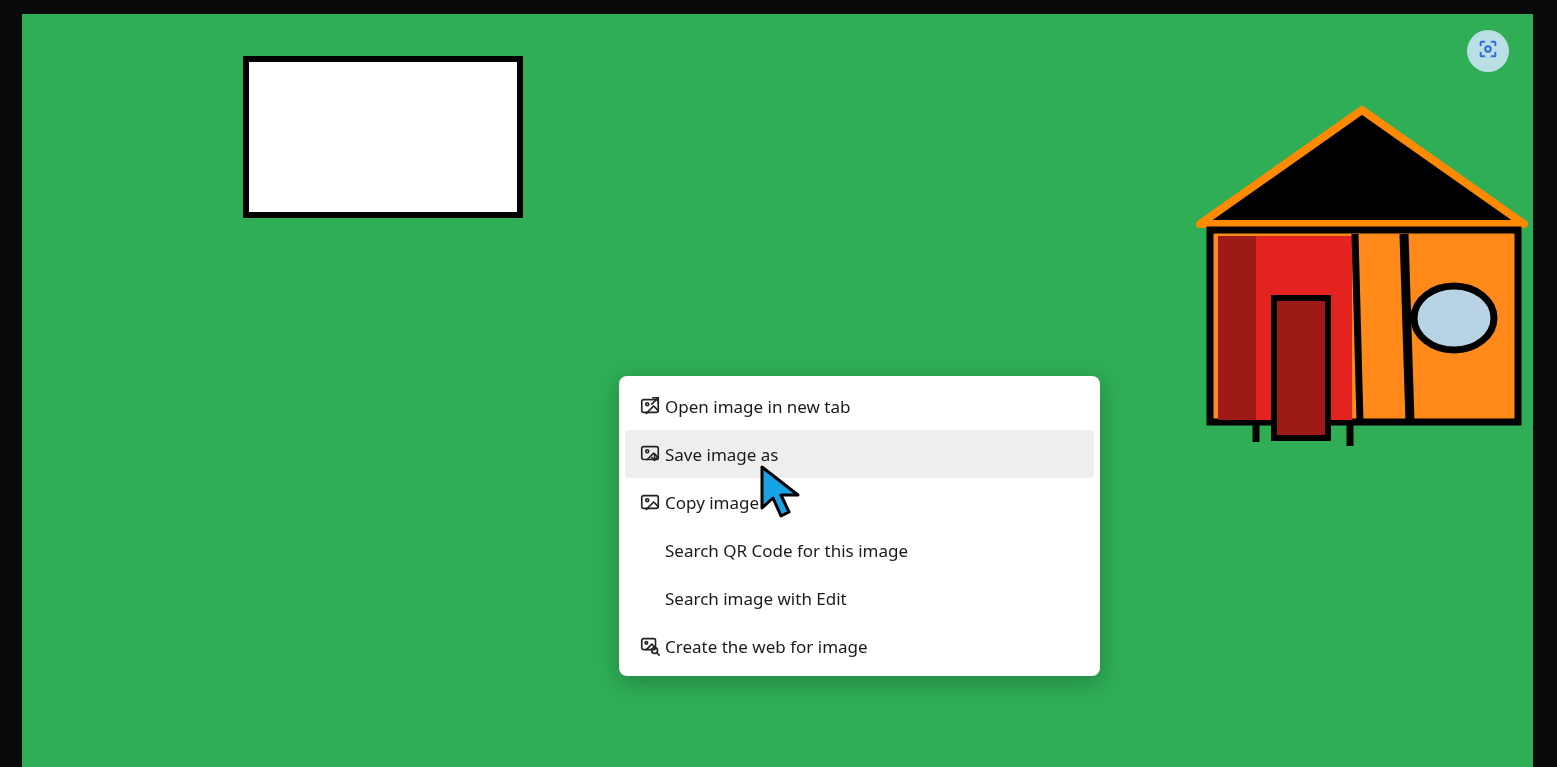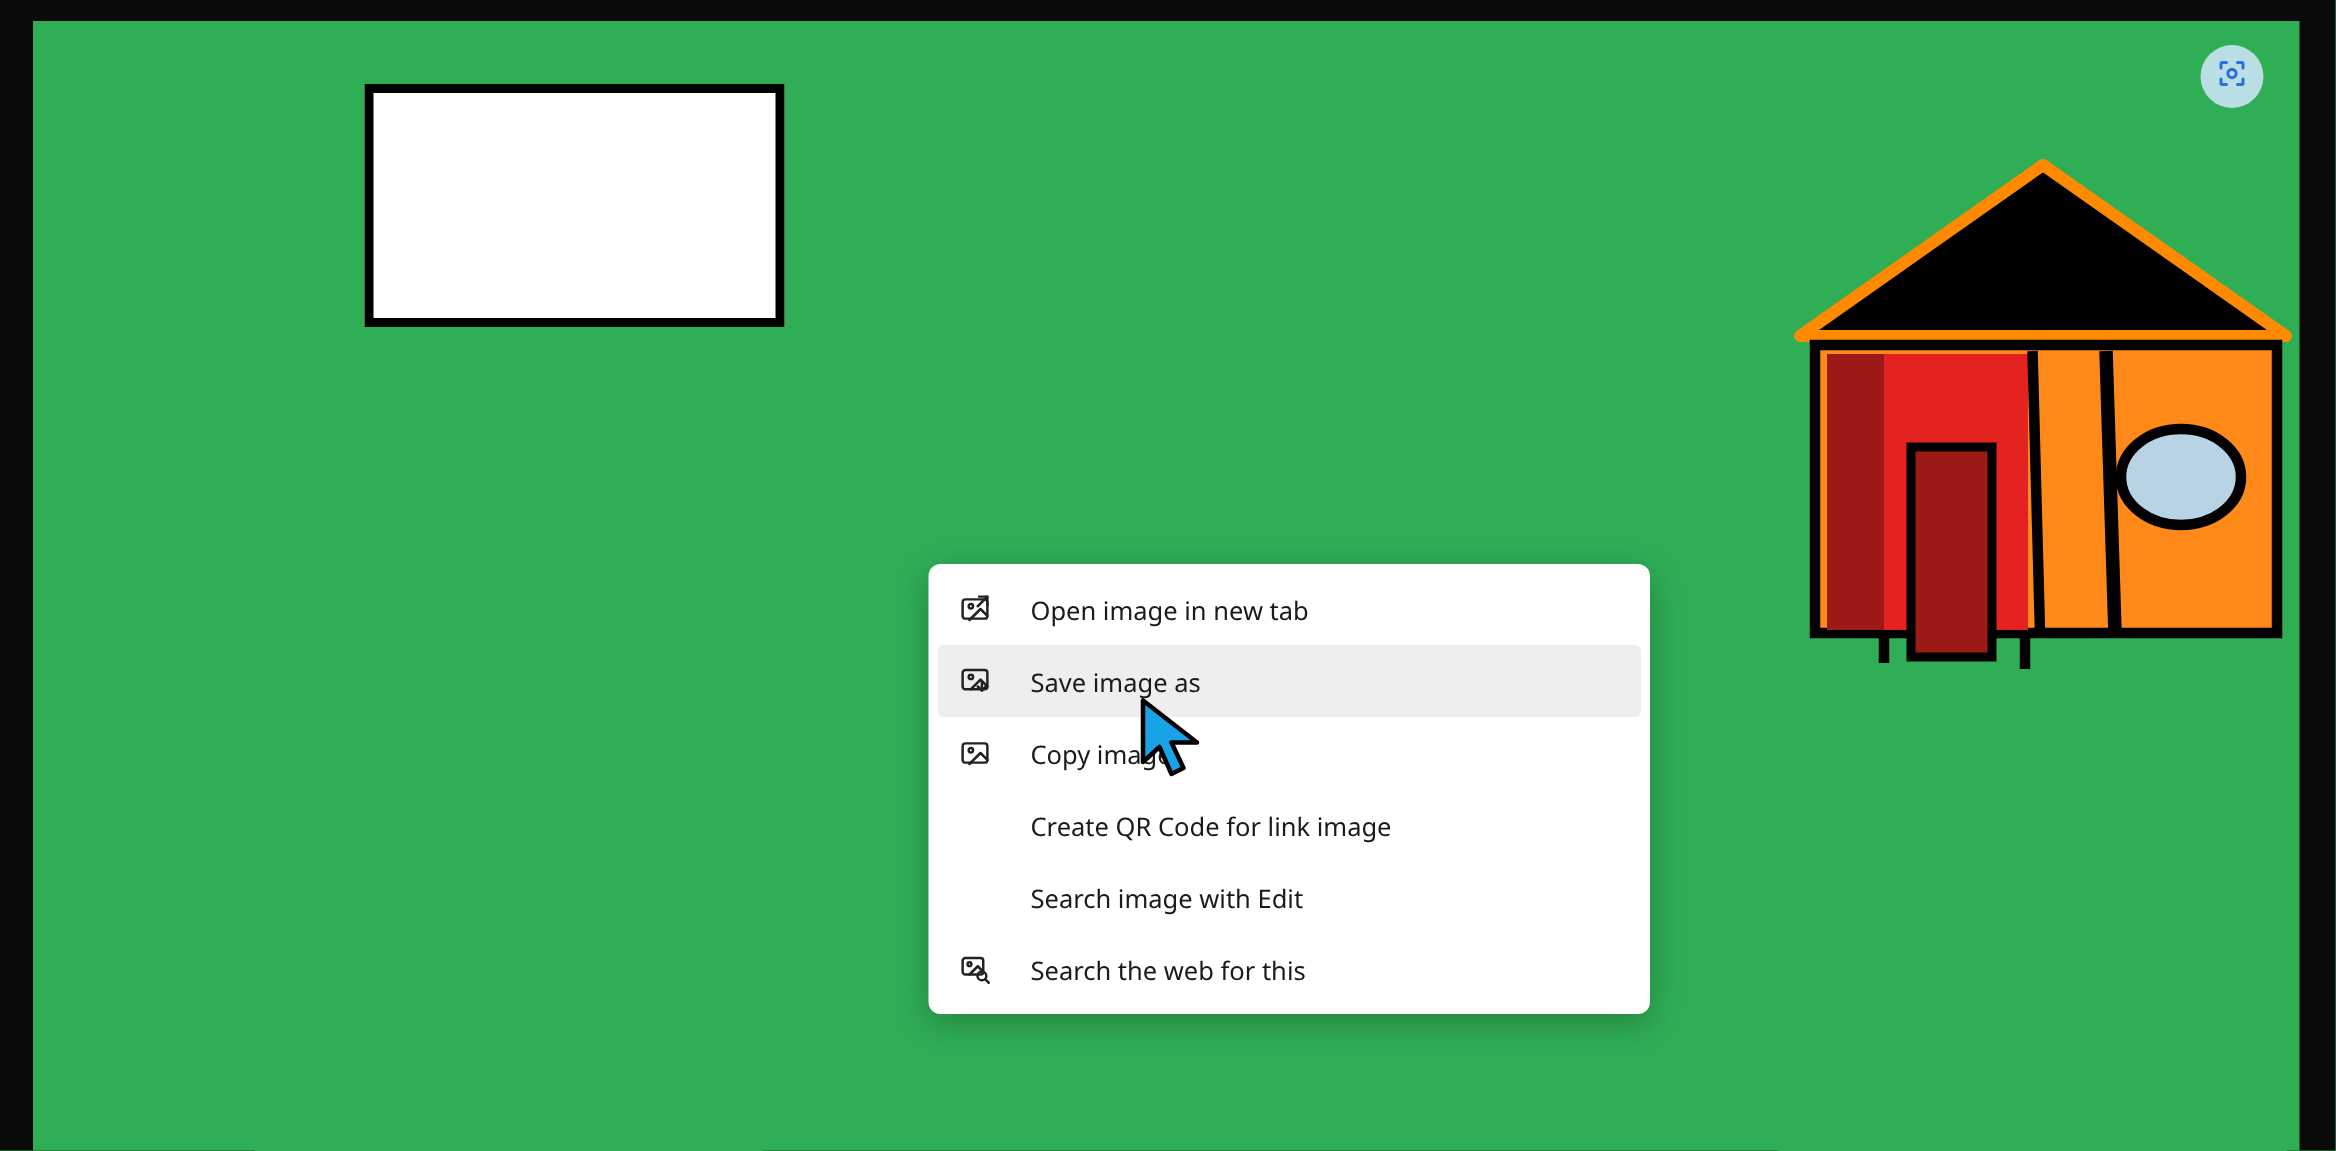--- a/index.html
+++ b/index.html
@@ -21,21 +21,21 @@
       position:absolute; top:30px; right:48px; width:42px; height:42px; border-radius:50%;
       background:#b9dfe5; display:flex; align-items:center; justify-content:center;
     }
     .lens-btn svg { width:22px; height:22px; }
 
     .context-menu {
       position:absolute; left:619px; top:376px; width:481px; background:#fff; border-radius:8px;
       box-shadow:0 6px 24px rgba(0,0,0,.25); padding:6px; font-size:17px; color:#1b1b1b;
     }
     .menu-item {
-      display:flex; align-items:center; gap:26px; height:48px; padding:0 14px; border-radius:4px; white-space:nowrap;
+      display:flex; align-items:center; gap:4px; height:48px; padding:0 14px; border-radius:4px; white-space:nowrap;
     }
     .menu-item.hover { background:#eeeeee; }
     .menu-item .icon { width:22px; height:22px; flex:0 0 22px; display:flex; align-items:center; justify-content:center; }
     .menu-item .icon svg { width:22px; height:22px; }
     .cursor { position:absolute; left:758px; top:464px; width:48px; height:58px; pointer-events:none; }
   </style>
 </head>
 <body>
 
 <div class="canvas-area">
@@ -108,37 +108,37 @@
           <path d="M21 17l-5-5-8 8"></path>
       </svg>
     </span>
     <span>Copy image</span>
   </div>
 
 
 
   <div class="menu-item">
     <span class="icon"></span>
-    <span>Create QR Code for link image</span>
+    <span>Search QR Code for this image</span>
   </div>
 
   <div class="menu-item">
     <span class="icon"></span>
     <span>Search image with Edit</span>
   </div>
 
   <div class="menu-item">
     <span class="icon">
       <svg viewBox="0 0 24 24" fill="none" stroke="#222" stroke-width="1.8" stroke-linecap="round" stroke-linejoin="round">
         <rect x="3" y="4" width="15" height="12" rx="2"></rect>
           <circle cx="8" cy="8.5" r="1.4"></circle>
           <path d="M18 14l-4-4-6 6"></path>
         <circle cx="17" cy="17" r="3.2"></circle>
           <path d="M19.4 19.4L22 22"></path>
       </svg>
     </span>
-    <span>Search the web for this</span>
+    <span>Create the web for image</span>
   </div>
 </div>
 
 <svg class="cursor" viewBox="0 0 48 58">
   <path d="M4 3 L4 44 L15 34 L23 52 L31 48 L23 31 L40 31 Z" fill="#18a3e6" stroke="#000" stroke-width="3" stroke-linejoin="round"></path>
 </svg>
 
 </body></html>

